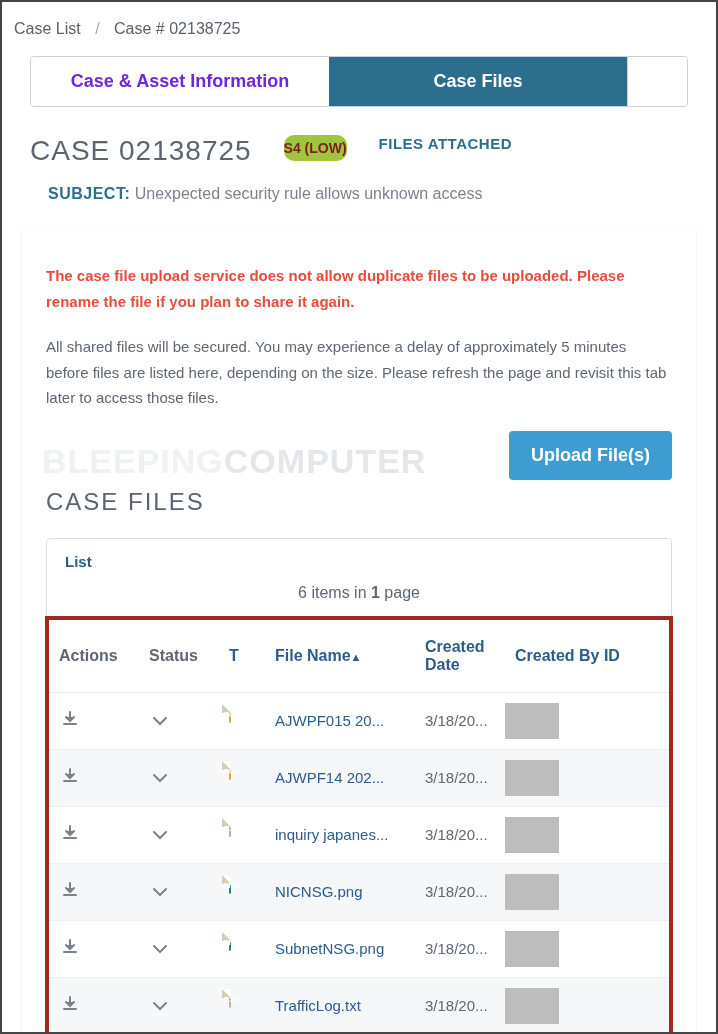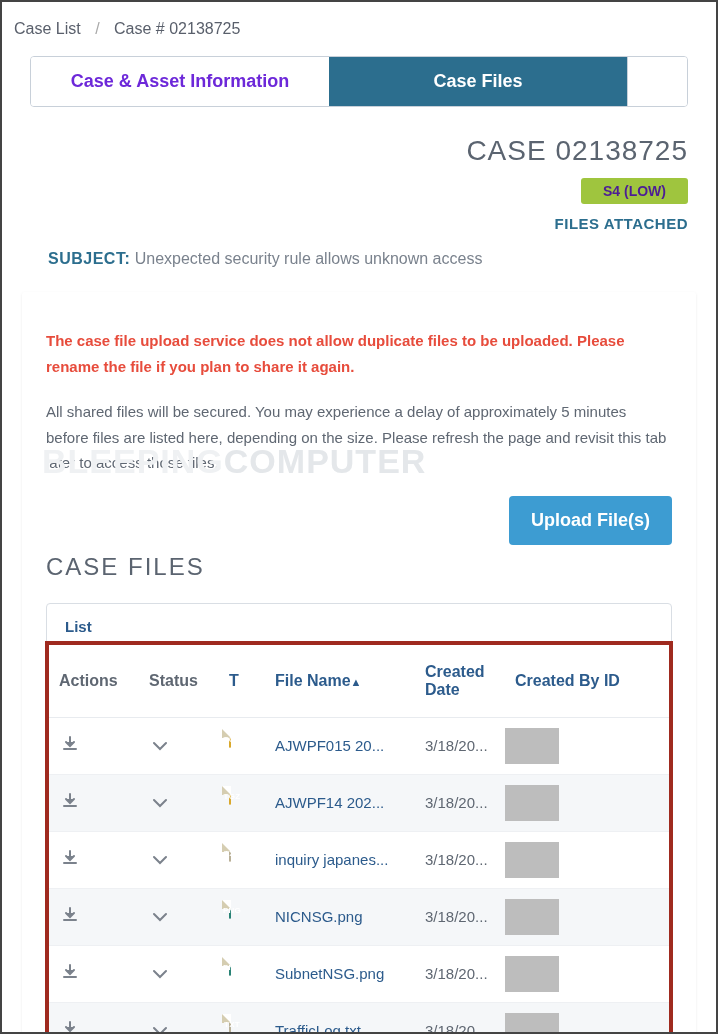--- a/index.html
+++ b/index.html
@@ -35,38 +35,37 @@
       font-weight: 600;
       cursor: pointer;
     }
     .tab-inactive { background: #fff; color: #6d28d9; }
     .tab-active { background: #2c6e8e; color: #fff; }
     .tab-empty { flex: 0 0 60px; background: #fff; border-left: 1px solid #c8d0d9; }
 
     .case-header {
       padding: 28px 28px 8px 28px;
       display: flex;
-      align-items: flex-end;
-      gap: 11px;
+      align-items: flex-start;
+      gap: 32px;
       flex-wrap: wrap;
-      flex-direction: column;
     }
     .case-title {
       font-size: 28px;
       color: #5b6470;
       letter-spacing: 1px;
       font-weight: 400;
     }
     .severity-badge {
       background: #9fc53e;
-      color: #4c1d95;
+      color: #7f1d1d;
       font-size: 14px;
       font-weight: 700;
-      padding: 5px 22px;
-      border-radius: 3px;
+      padding: 5px 0;
+      border-radius: 10px;
     }
     .files-attached {
       color: #2c6e8e;
       font-weight: 700;
       font-size: 15px;
       letter-spacing: 0.5px;
     }
     .subject-line {
       padding: 10px 28px 24px 28px;
       font-size: 16px;
@@ -256,20 +255,23 @@
   <div class="info">All shared files will be secured. You may experience a delay of approximately 5 minutes before files are listed here, depending on the size. Please refresh the page and revisit this tab later to access those files.</div>
 
   <div class="action-row">
     <button class="upload-btn">Upload File(s)</button>
   </div>
 
   <div class="section-title">CASE FILES</div>
 
   <div class="file-container">
     <div class="file-nav">List</div>
+    <div class="pager-top">
+      <span>6</span><span> items in </span><b>1</b><span> page</span>
+    </div>
 
     <div class="table-wrap">
       <table class="file-table">
         <thead>
           <tr>
             <th style="width:90px">Actions</th>
             <th style="width:80px">Status</th>
             <th class="sortable" style="width:46px">T</th>
             <th class="sortable" style="width:150px">
               <span>File Name</span><span class="sort-arrow">▲</span>

